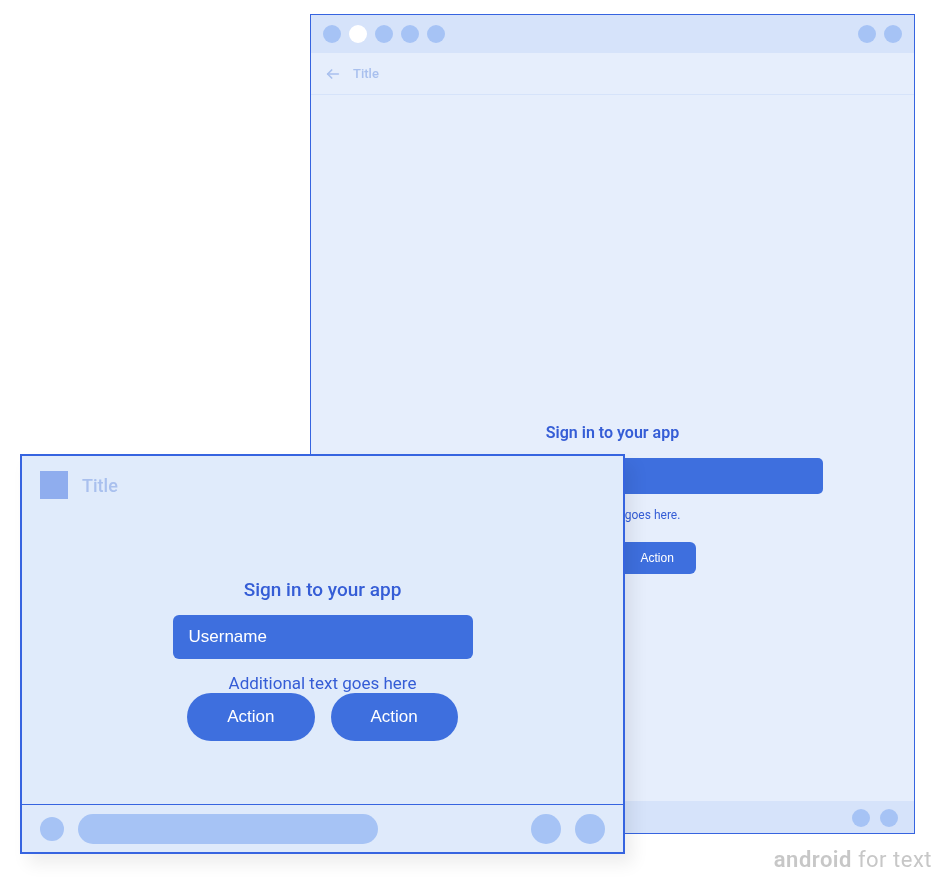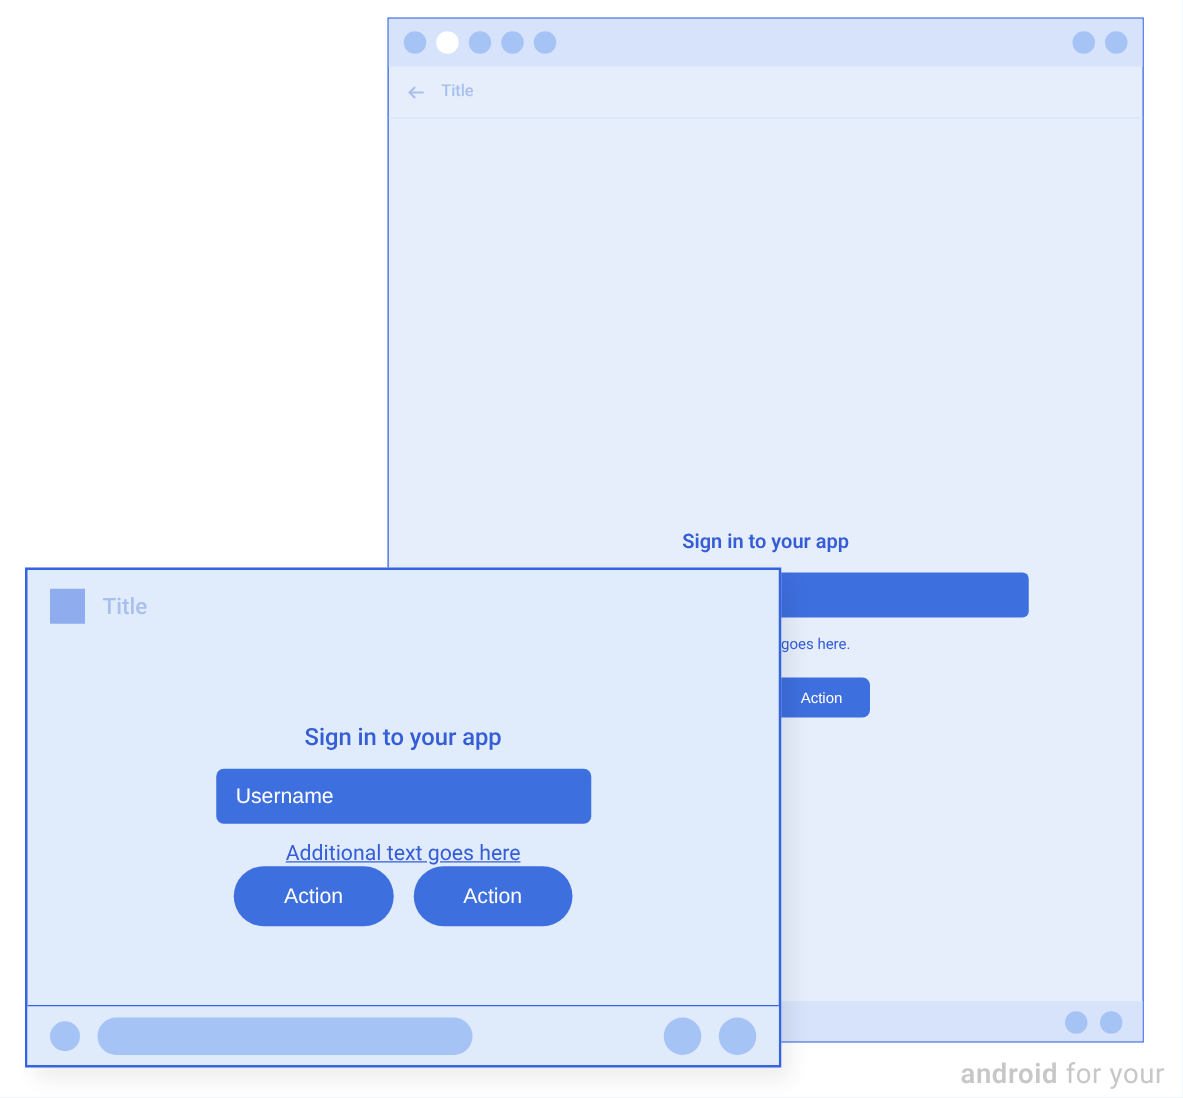--- a/index.html
+++ b/index.html
@@ -154,21 +154,20 @@
       padding: 0 16px;
       font-size: 17px;
       font-weight: 500;
       outline: none;
     }
     .phone-username-input::placeholder { color: #fff; opacity: 1; }
     .phone-additional-text {
       color: #355dd6;
       font-size: 17px;
       margin-top: 14px;
-      text-decoration: underline;
     }
     .phone-action-row { display: flex; gap: 16px; }
     .phone-action-btn {
       background: #3e6fde;
       color: #fff;
       border: none;
       border-radius: 26px;
       padding: 14px 40px;
       font-size: 17px;
       font-weight: 500;
@@ -269,14 +268,14 @@
   <div class="phone-bottombar">
     <span class="phone-nav-dot"></span>
     <span class="phone-nav-pill"></span>
     <span class="phone-nav-spacer"></span>
     <span class="phone-nav-big"></span>
     <span class="phone-nav-big"></span>
   </div>
 </div>
 
 <div class="watermark">
-  <span>android</span><span class="light"> for your</span>
+  <span>android</span><span class="light"> for text</span>
 </div>
 
 </body></html>

